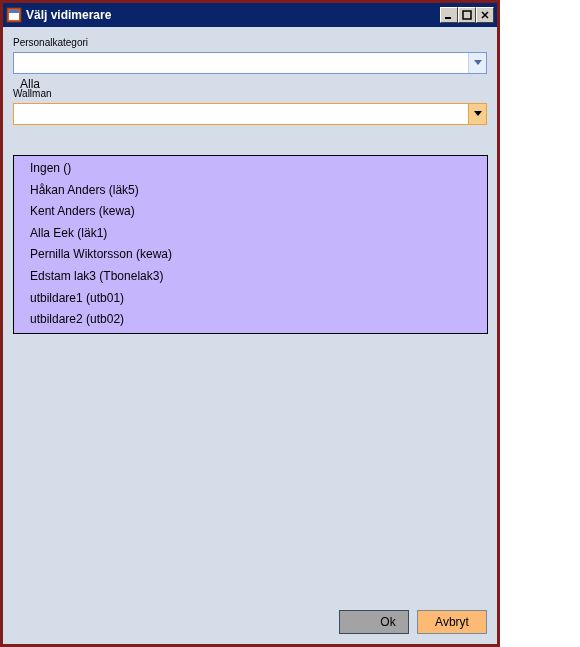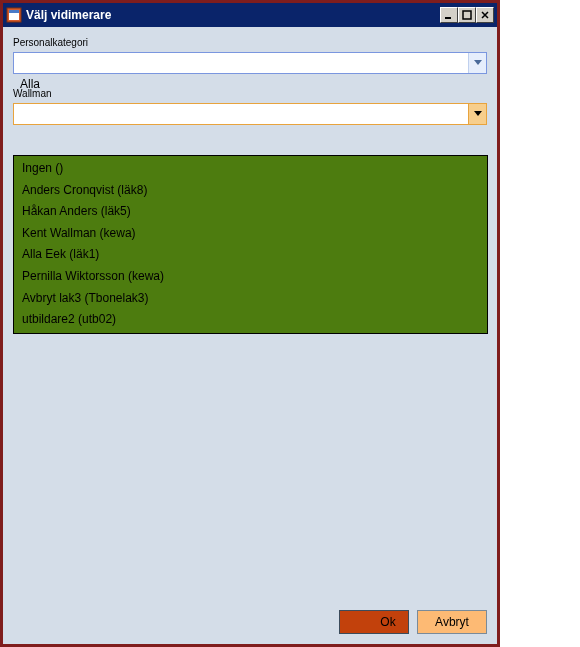--- a/index.html
+++ b/index.html
@@ -118,23 +118,23 @@
       height: 100%;
       display: flex;
       align-items: center;
       font-size: 12px;
     }
     .dropdown-list {
       position: absolute;
       left: 10px;
       right: 9px;
       top: 128px;
-      background: #4d7c0f;
+      background: #c4b5fd;
       border: 1px solid #000;
-      padding: 2px 4px;
+      padding: 2px 12px;
     }
     .dropdown-item {
       font-size: 12px;
       color: #000;
       padding: 3px 4px;
       cursor: pointer;
       line-height: 1.3;
     }
     .footer {
       padding: 10px;
@@ -149,21 +149,21 @@
       border: 1px solid #7a8a99;
       background: #fdba74;
       cursor: pointer;
       display: flex;
       align-items: center;
       justify-content: center;
       color: #000;
     }
     .btn.default {
       border: 1px solid #3b4b5b;
-      background: #c2410c;
+      background: #a3a3a3;
       padding-left: 28px;
     }
   </style>
 </head>
 <body>
 
 <div class="window">
   <div class="titlebar">
     <span class="titlebar-icon">
       <svg viewBox="0 0 16 16">
@@ -210,26 +210,26 @@
       </div>
       <div class="combo-button">
         <svg width="8" height="6" viewBox="0 0 8 6">
           <path d="M0 0 L8 0 L4 5 Z" fill="#000"></path>
         </svg>
       </div>
     </div>
 
     <div class="dropdown-list">
       <div class="dropdown-item">Ingen ()</div>
-      <div class="dropdown-item">Anders Cronqvist (läk8)</div>
       <div class="dropdown-item">Håkan Anders (läk5)</div>
-      <div class="dropdown-item">Kent Wallman (kewa)</div>
+      <div class="dropdown-item">Kent Anders (kewa)</div>
       <div class="dropdown-item">Alla Eek (läk1)</div>
       <div class="dropdown-item">Pernilla Wiktorsson (kewa)</div>
-      <div class="dropdown-item">Avbryt lak3 (Tbonelak3)</div>
+      <div class="dropdown-item">Edstam lak3 (Tbonelak3)</div>
+      <div class="dropdown-item">utbildare1 (utb01)</div>
       <div class="dropdown-item">utbildare2 (utb02)</div>
     </div>
   </div>
 
   <div class="footer">
     <div class="btn default">Ok</div>
     <div class="btn">Avbryt</div>
   </div>
 </div>
 

